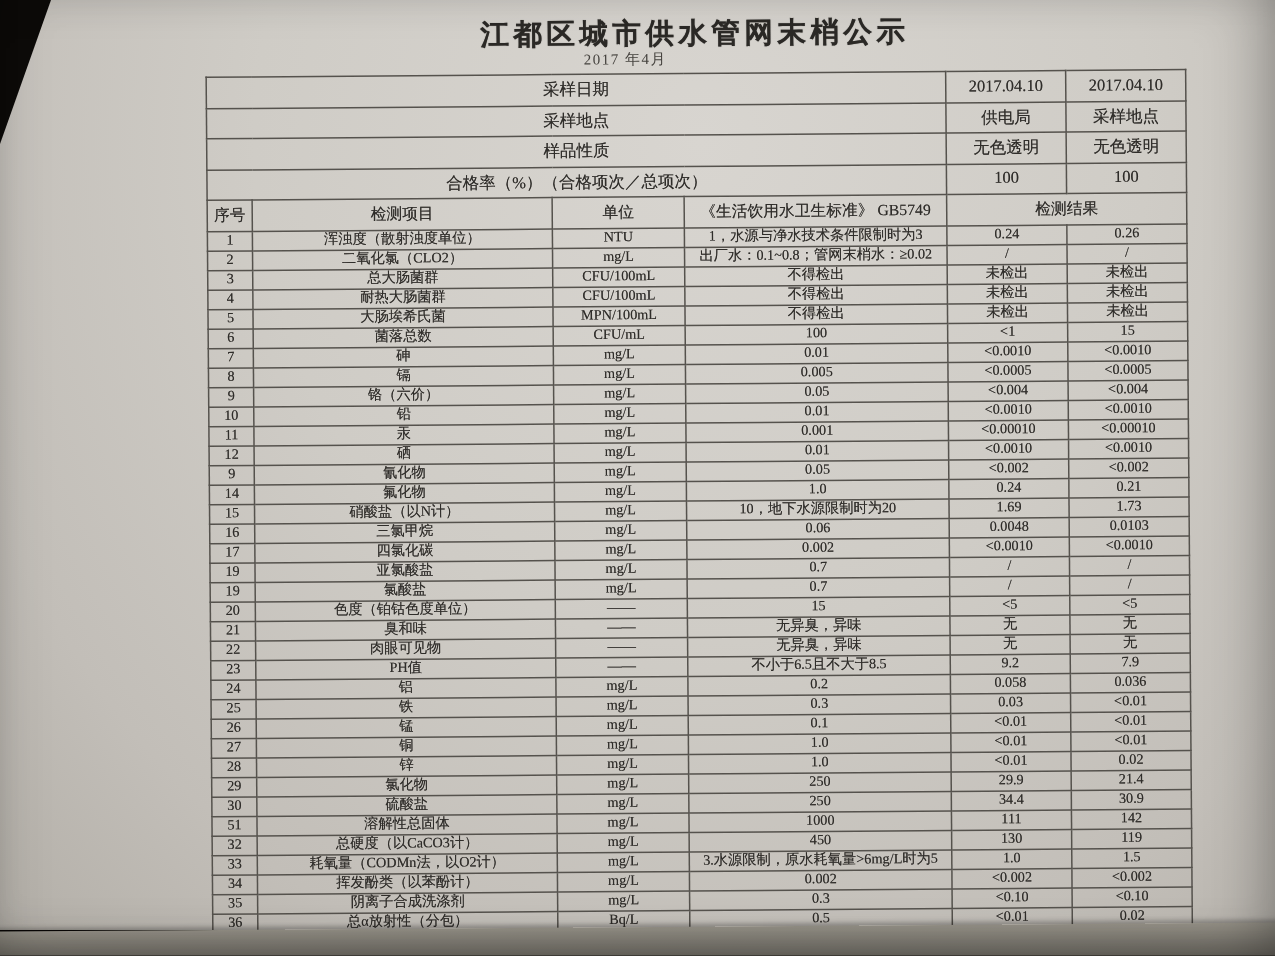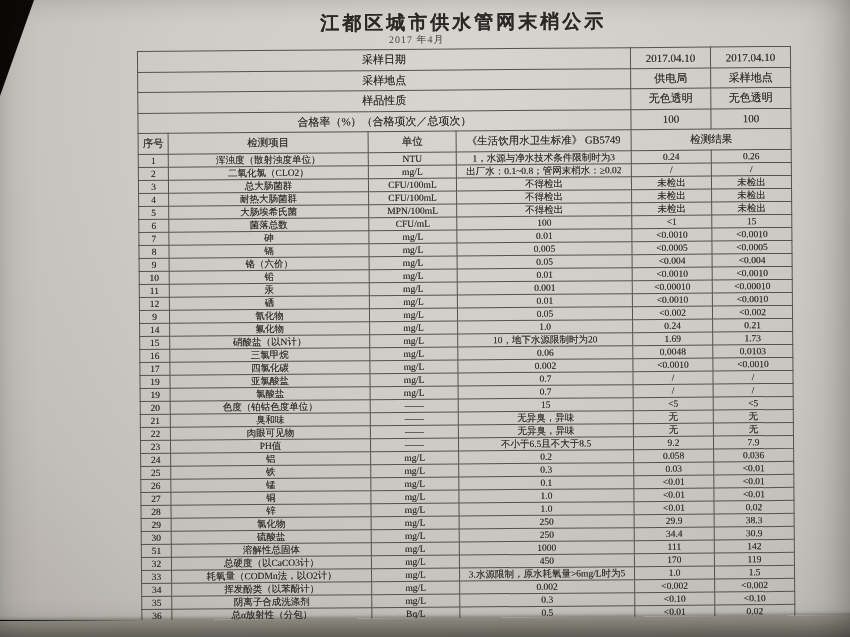--- a/index.html
+++ b/index.html
@@ -329,21 +329,21 @@
           <td class="c-std">1.0</td>
           <td class="c-res">&lt;0.01</td>
           <td class="c-res">0.02</td>
         </tr>
         <tr>
           <td class="c-seq">29</td>
           <td class="c-item">氯化物</td>
           <td class="c-unit">mg/L</td>
           <td class="c-std">250</td>
           <td class="c-res">29.9</td>
-          <td class="c-res">38.3</td>
+          <td class="c-res">21.4</td>
         </tr>
         <tr>
           <td class="c-seq">30</td>
           <td class="c-item">硫酸盐</td>
           <td class="c-unit">mg/L</td>
           <td class="c-std">250</td>
           <td class="c-res">34.4</td>
           <td class="c-res">30.9</td>
         </tr>
         <tr>
@@ -352,21 +352,21 @@
           <td class="c-unit">mg/L</td>
           <td class="c-std">1000</td>
           <td class="c-res">111</td>
           <td class="c-res">142</td>
         </tr>
         <tr>
           <td class="c-seq">32</td>
           <td class="c-item">总硬度（以CaCO3计）</td>
           <td class="c-unit">mg/L</td>
           <td class="c-std">450</td>
-          <td class="c-res">170</td>
+          <td class="c-res">130</td>
           <td class="c-res">119</td>
         </tr>
         <tr>
           <td class="c-seq">33</td>
           <td class="c-item">耗氧量（CODMn法，以O2计）</td>
           <td class="c-unit">mg/L</td>
           <td class="c-std">3.水源限制，原水耗氧量&gt;6mg/L时为5</td>
           <td class="c-res">1.0</td>
           <td class="c-res">1.5</td>
         </tr>

